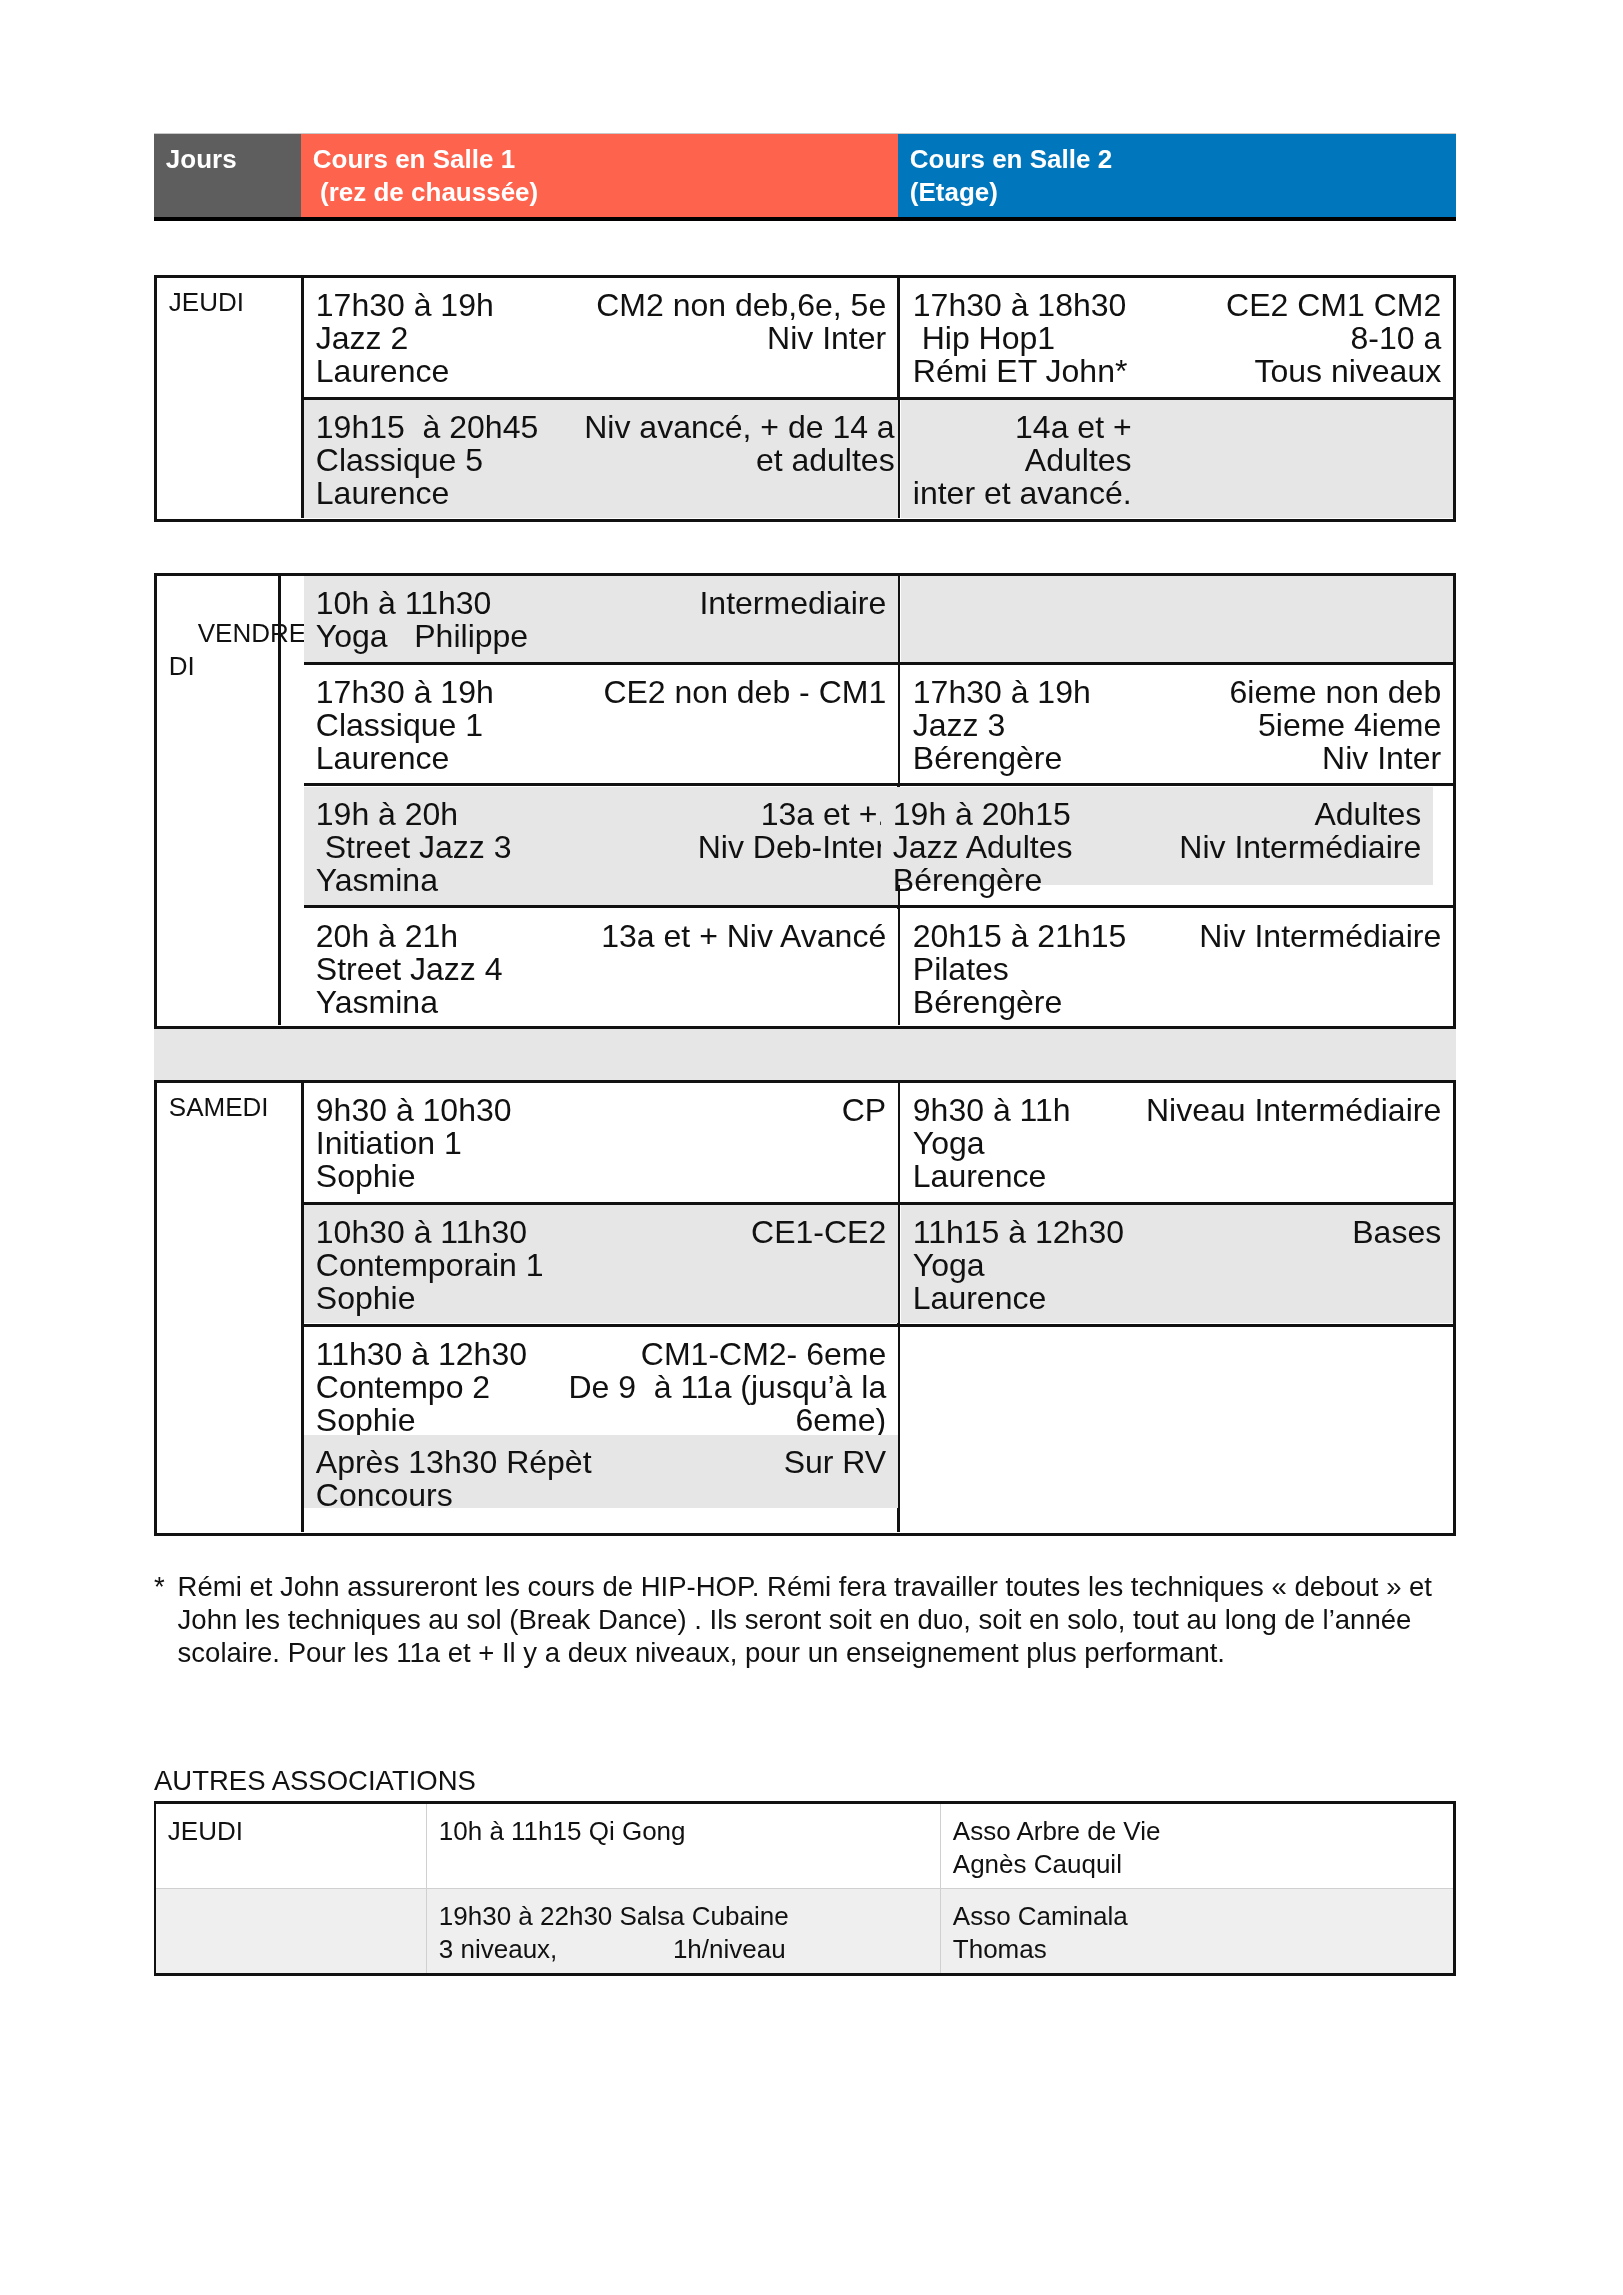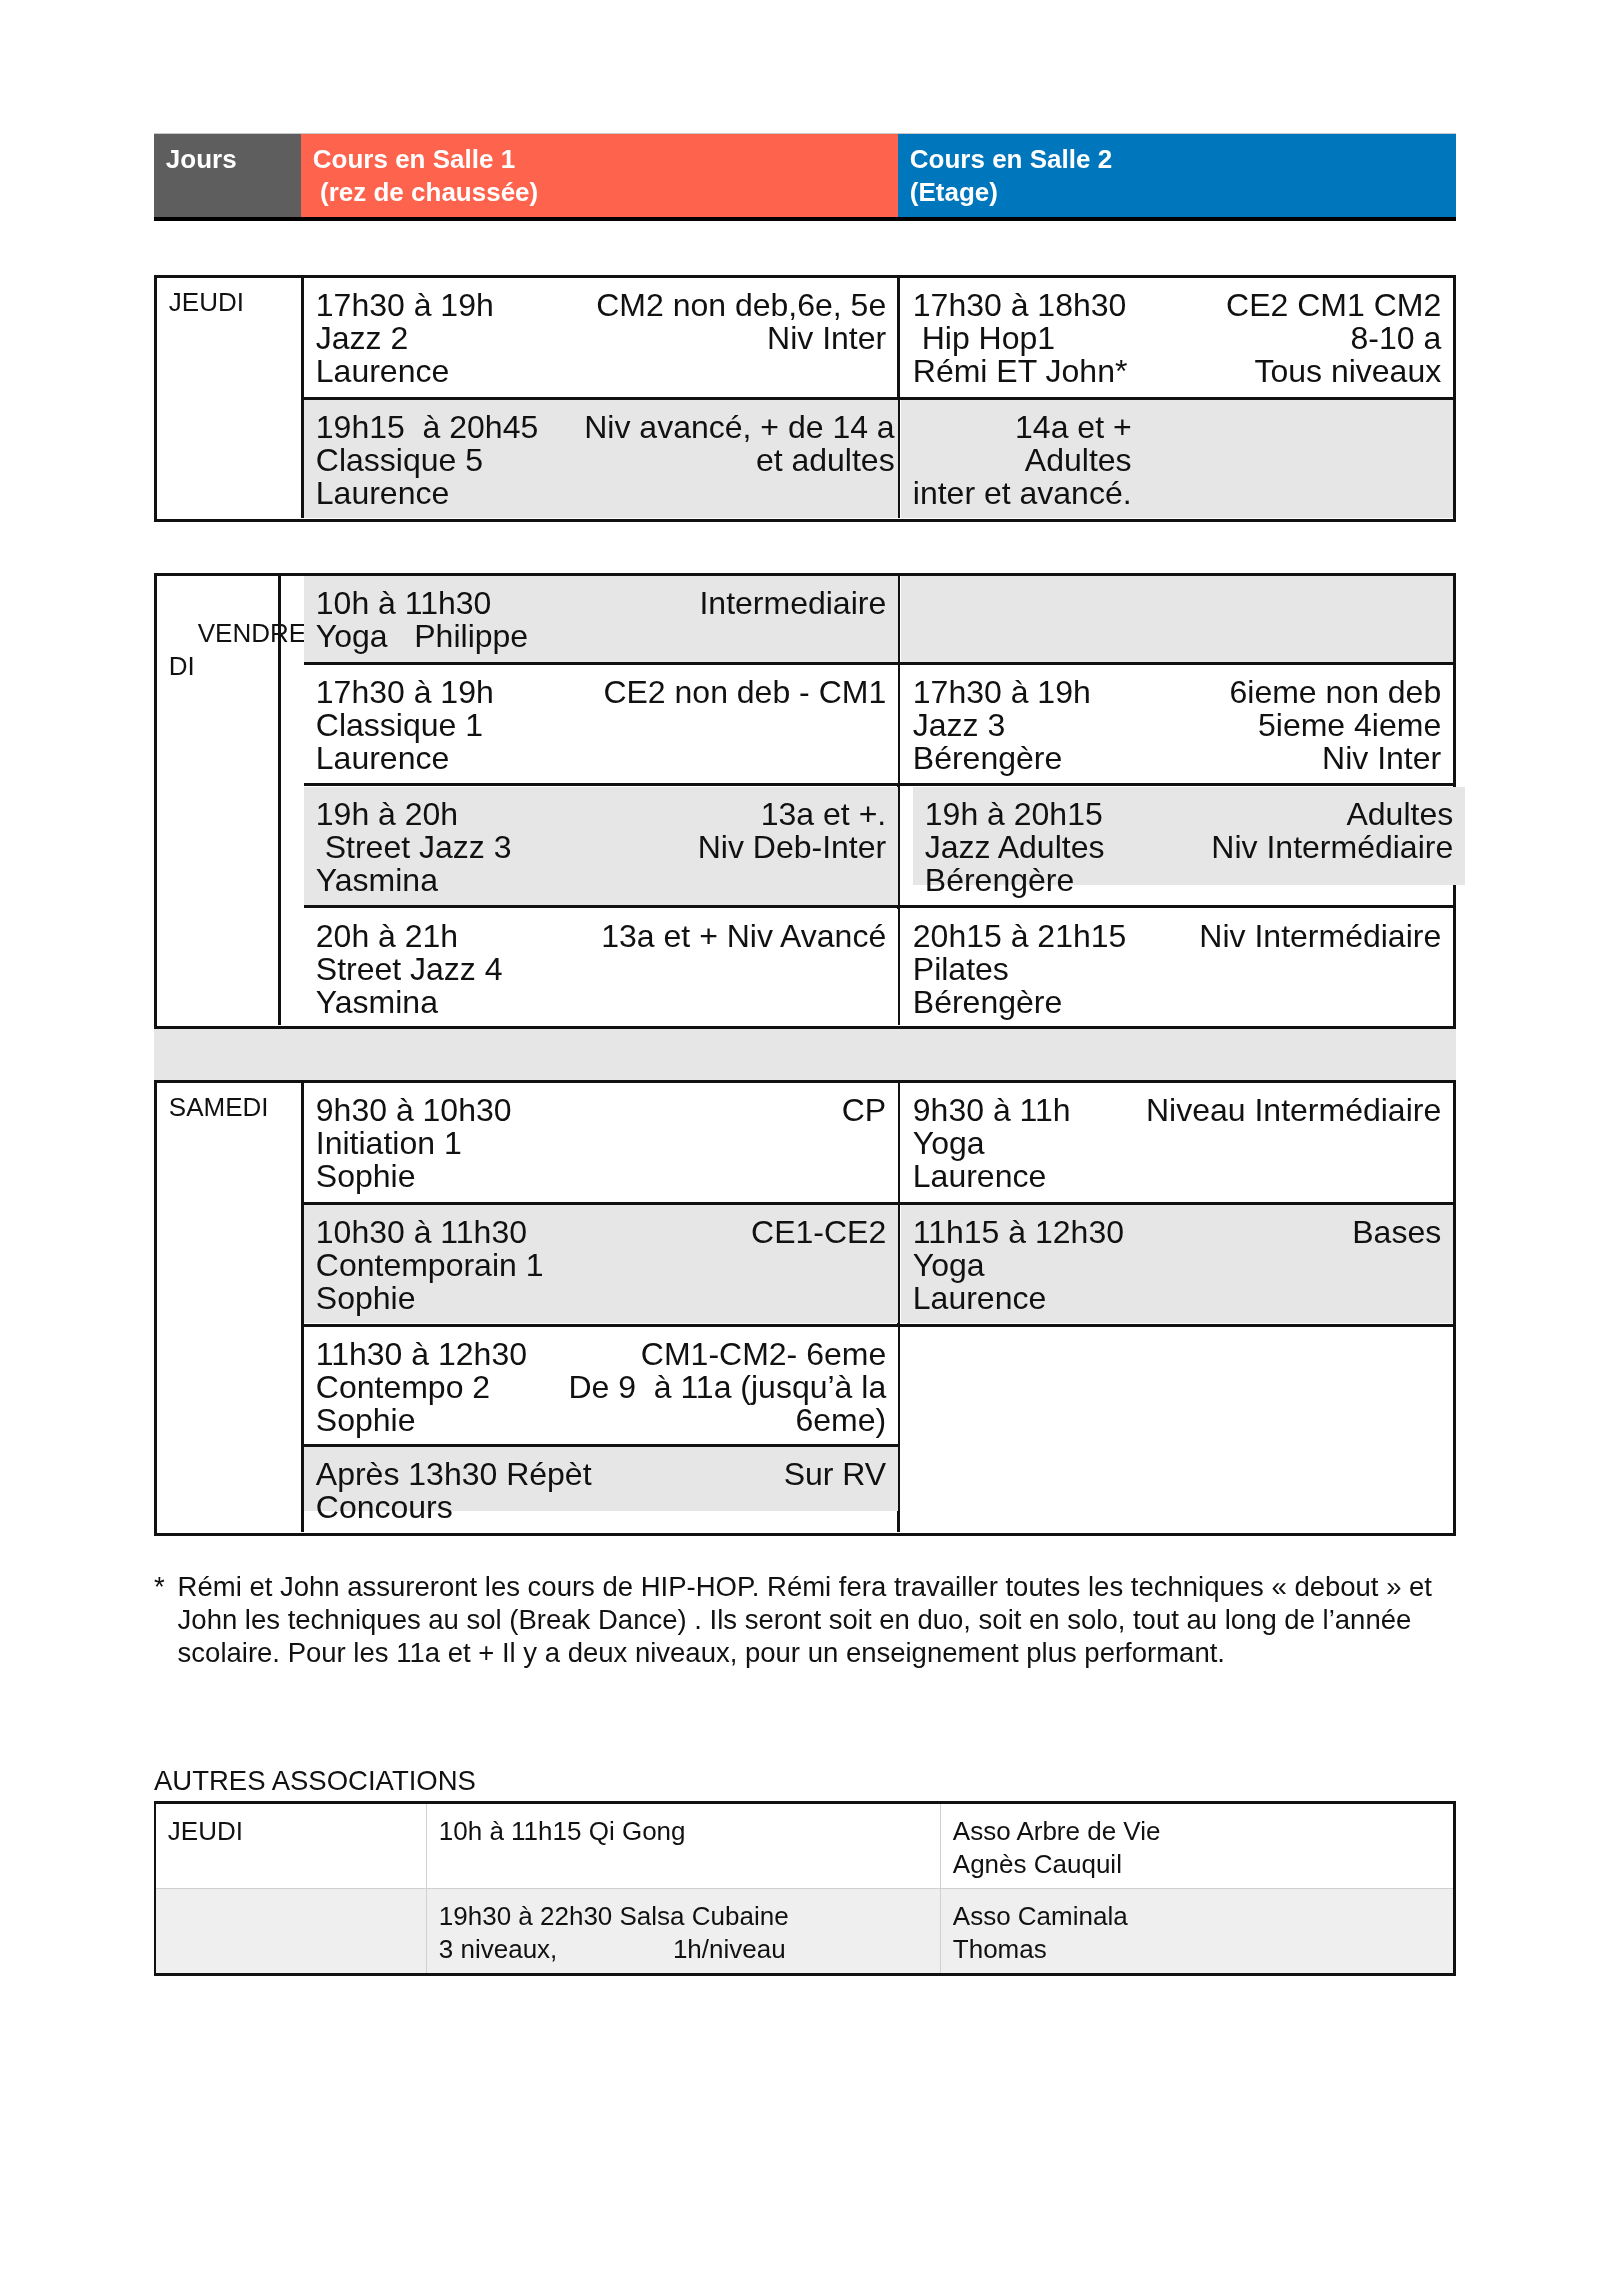--- a/index.html
+++ b/index.html
@@ -110,21 +110,21 @@
 5ieme 4ieme
 Niv Inter</div>
   </div>
   <div class="abs hline" style="left:147px; top:207px; width:1149px;"></div>
 
   <div class="abs cell grey" style="left:147px; top:211px; width:594px; height:118px;">
     <div class="left"><div>19h à 20h</div><div> Street Jazz 3</div><div>Yasmina</div></div>
     <div class="right">13a et +.
 Niv Deb-Inter</div>
   </div>
-  <div class="abs cell grey" style="left:756px; top:211px; width:552px; height:98px;">
+  <div class="abs cell grey" style="left:724px; top:211px; width:552px; height:98px;">
     <div class="left"><div>19h à 20h15</div><div>Jazz Adultes</div><div>Bérengère</div></div>
     <div class="right">Adultes
 Niv Intermédiaire</div>
   </div>
   <div class="abs hline" style="left:147px; top:329px; width:1149px;"></div>
 
   <div class="abs cell white" style="left:147px; top:333px; width:594px; height:117px;">
     <div class="left"><div>20h à 21h</div><div>Street Jazz 4</div><div>Yasmina</div></div>
     <div class="right">13a et + Niv Avancé</div>
   </div>
@@ -152,21 +152,21 @@
     <div class="right">CE1-CE2</div>
   </div>
   <div class="abs hline" style="left:147px; top:241px; width:1149px;"></div>
   <div class="abs cell white" style="left:147px; top:244px; width:594px; height:117px;">
     <div class="left"><div>11h30 à 12h30</div><div>Contempo 2</div><div>Sophie</div></div>
     <div class="right">CM1-CM2- 6eme
 De 9  à 11a (jusqu’à la
 6eme)</div>
   </div>
   <div class="abs hline" style="left:147px; top:361px; width:594px;"></div>
-  <div class="abs cell grey" style="left:147px; top:364px; width:594px; height:64px;">
+  <div class="abs cell grey" style="left:147px; top:352px; width:594px; height:73px;">
     <div class="left"><div>Après 13h30 Répèt</div><div>Concours</div></div>
     <div class="right">Sur RV</div>
   </div>
 
   <div class="abs cell white" style="left:744px; top:0; width:552px; height:119px;">
     <div class="left"><div>9h30 à 11h</div><div>Yoga</div><div>Laurence</div></div>
     <div class="right">Niveau Intermédiaire</div>
   </div>
   <div class="abs cell grey" style="left:744px; top:122px; width:552px; height:118px;">
     <div class="left"><div>11h15 à 12h30</div><div>Yoga</div><div>Laurence</div></div>

